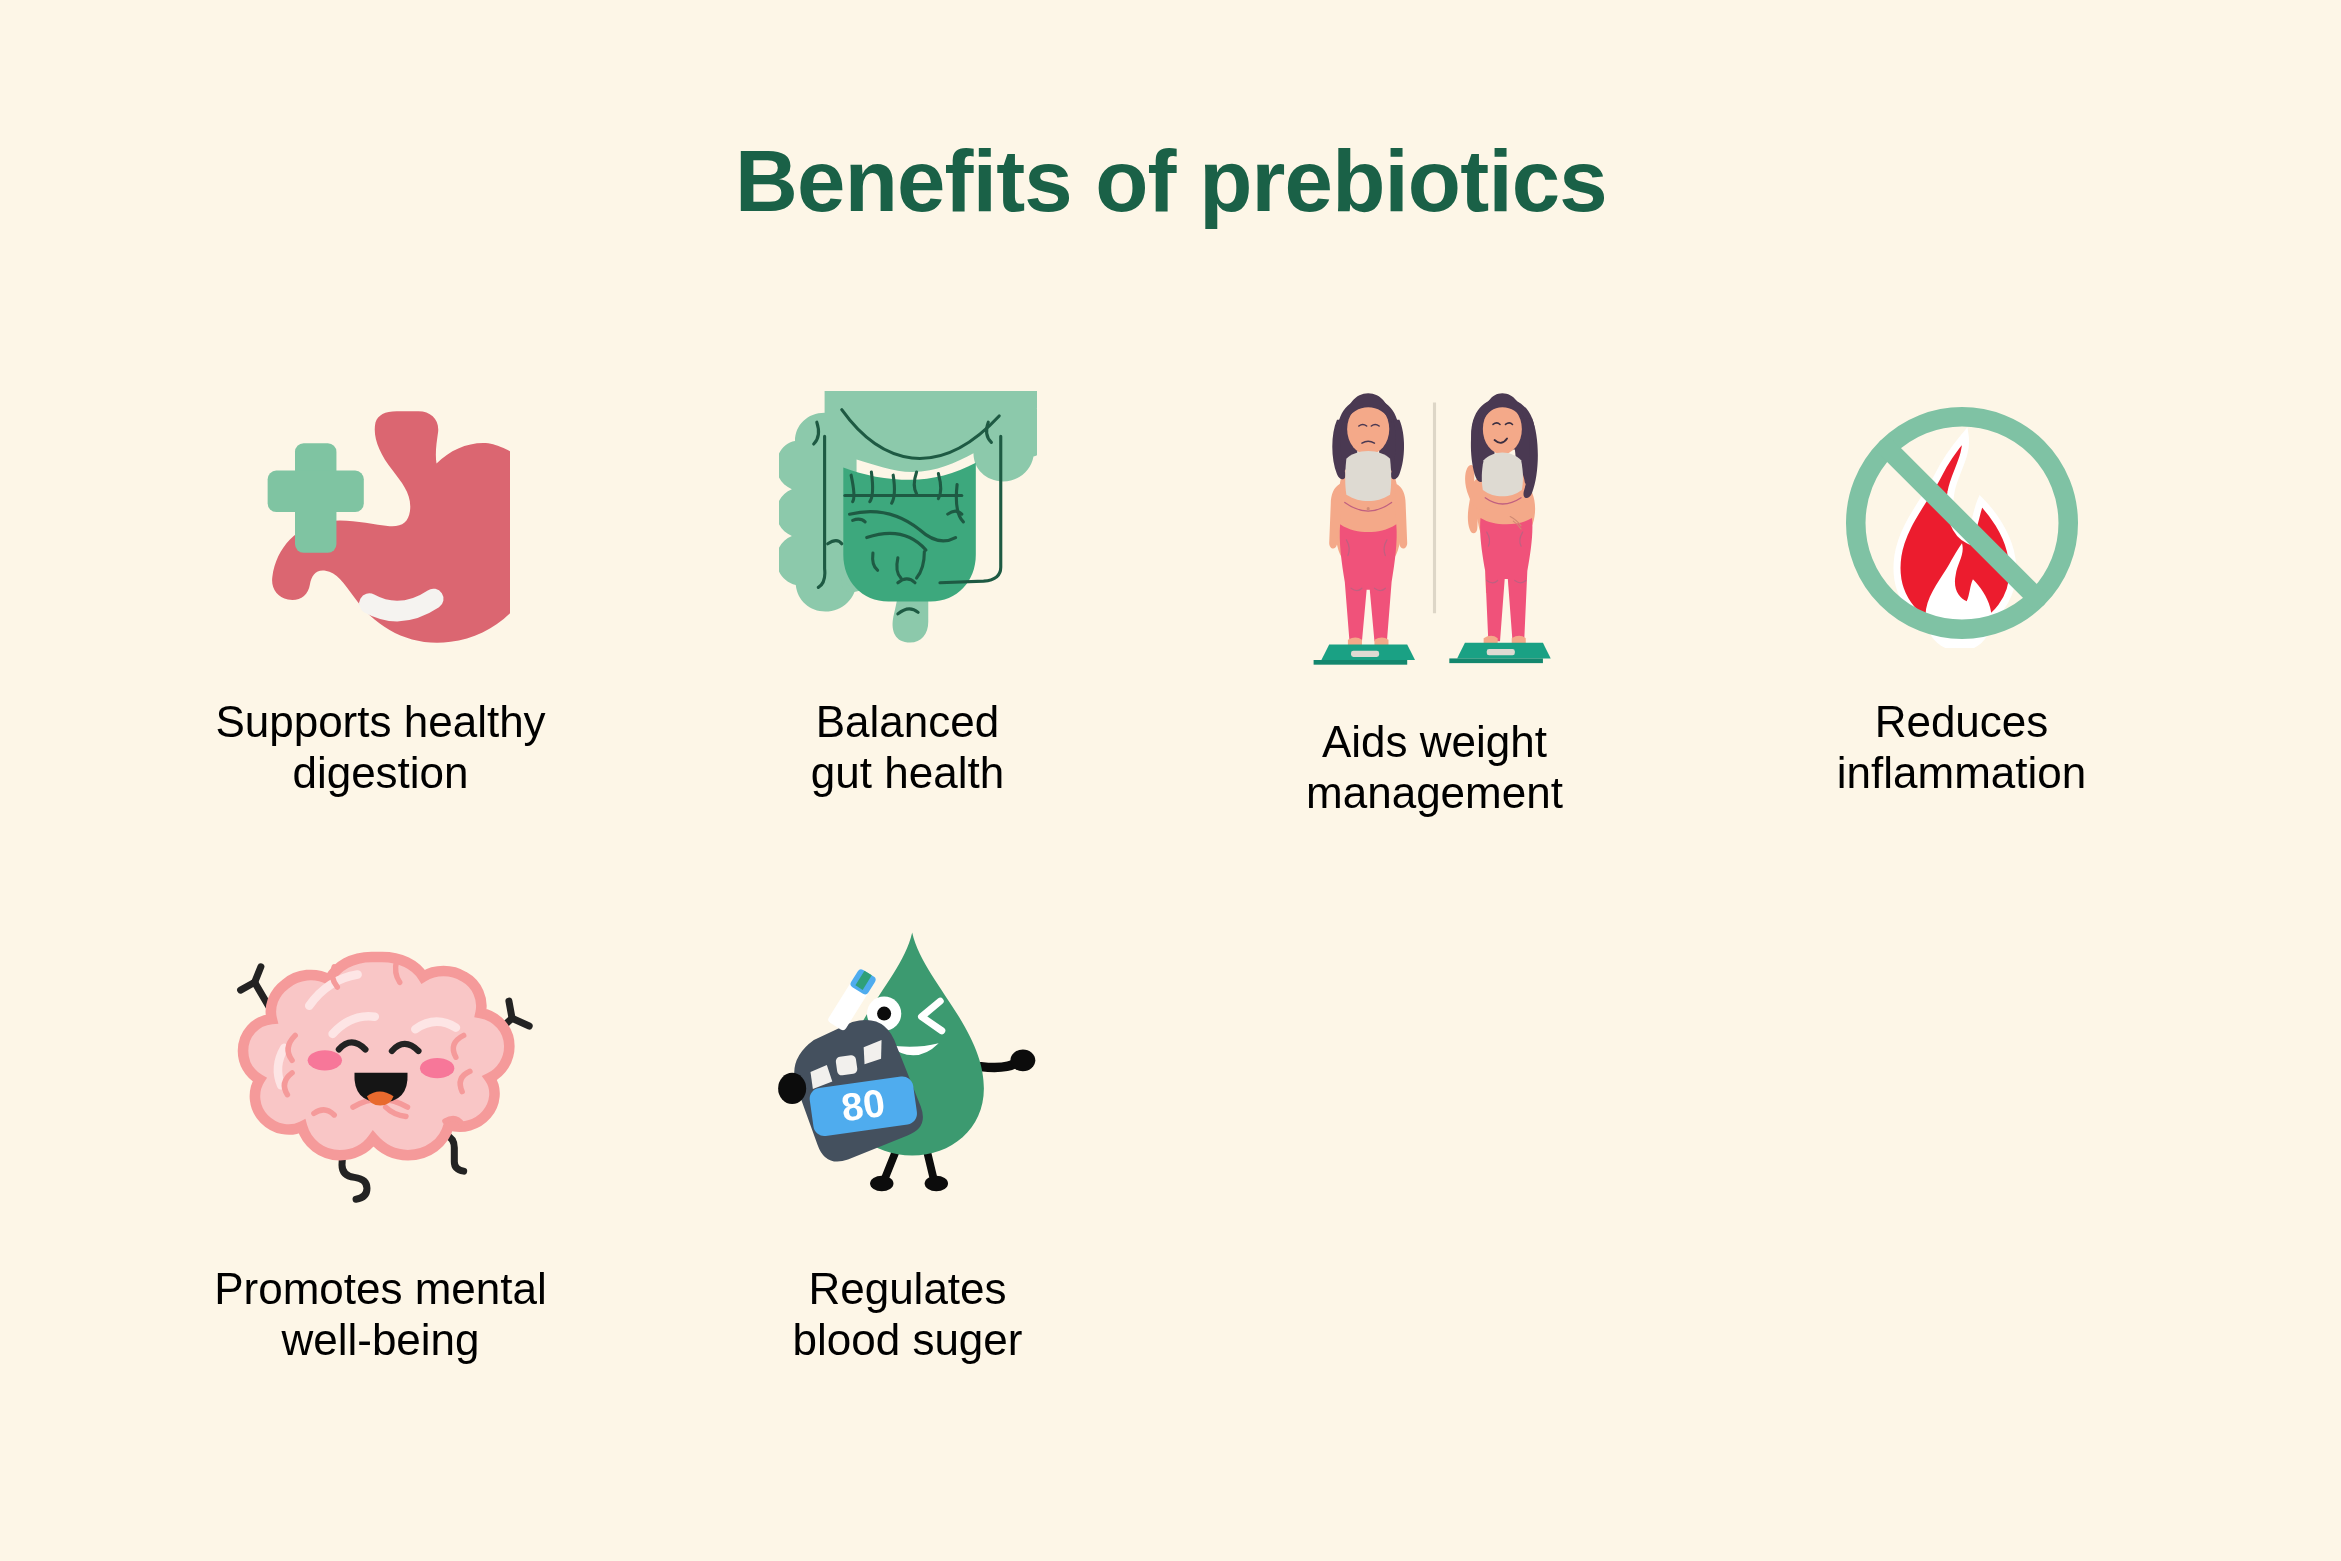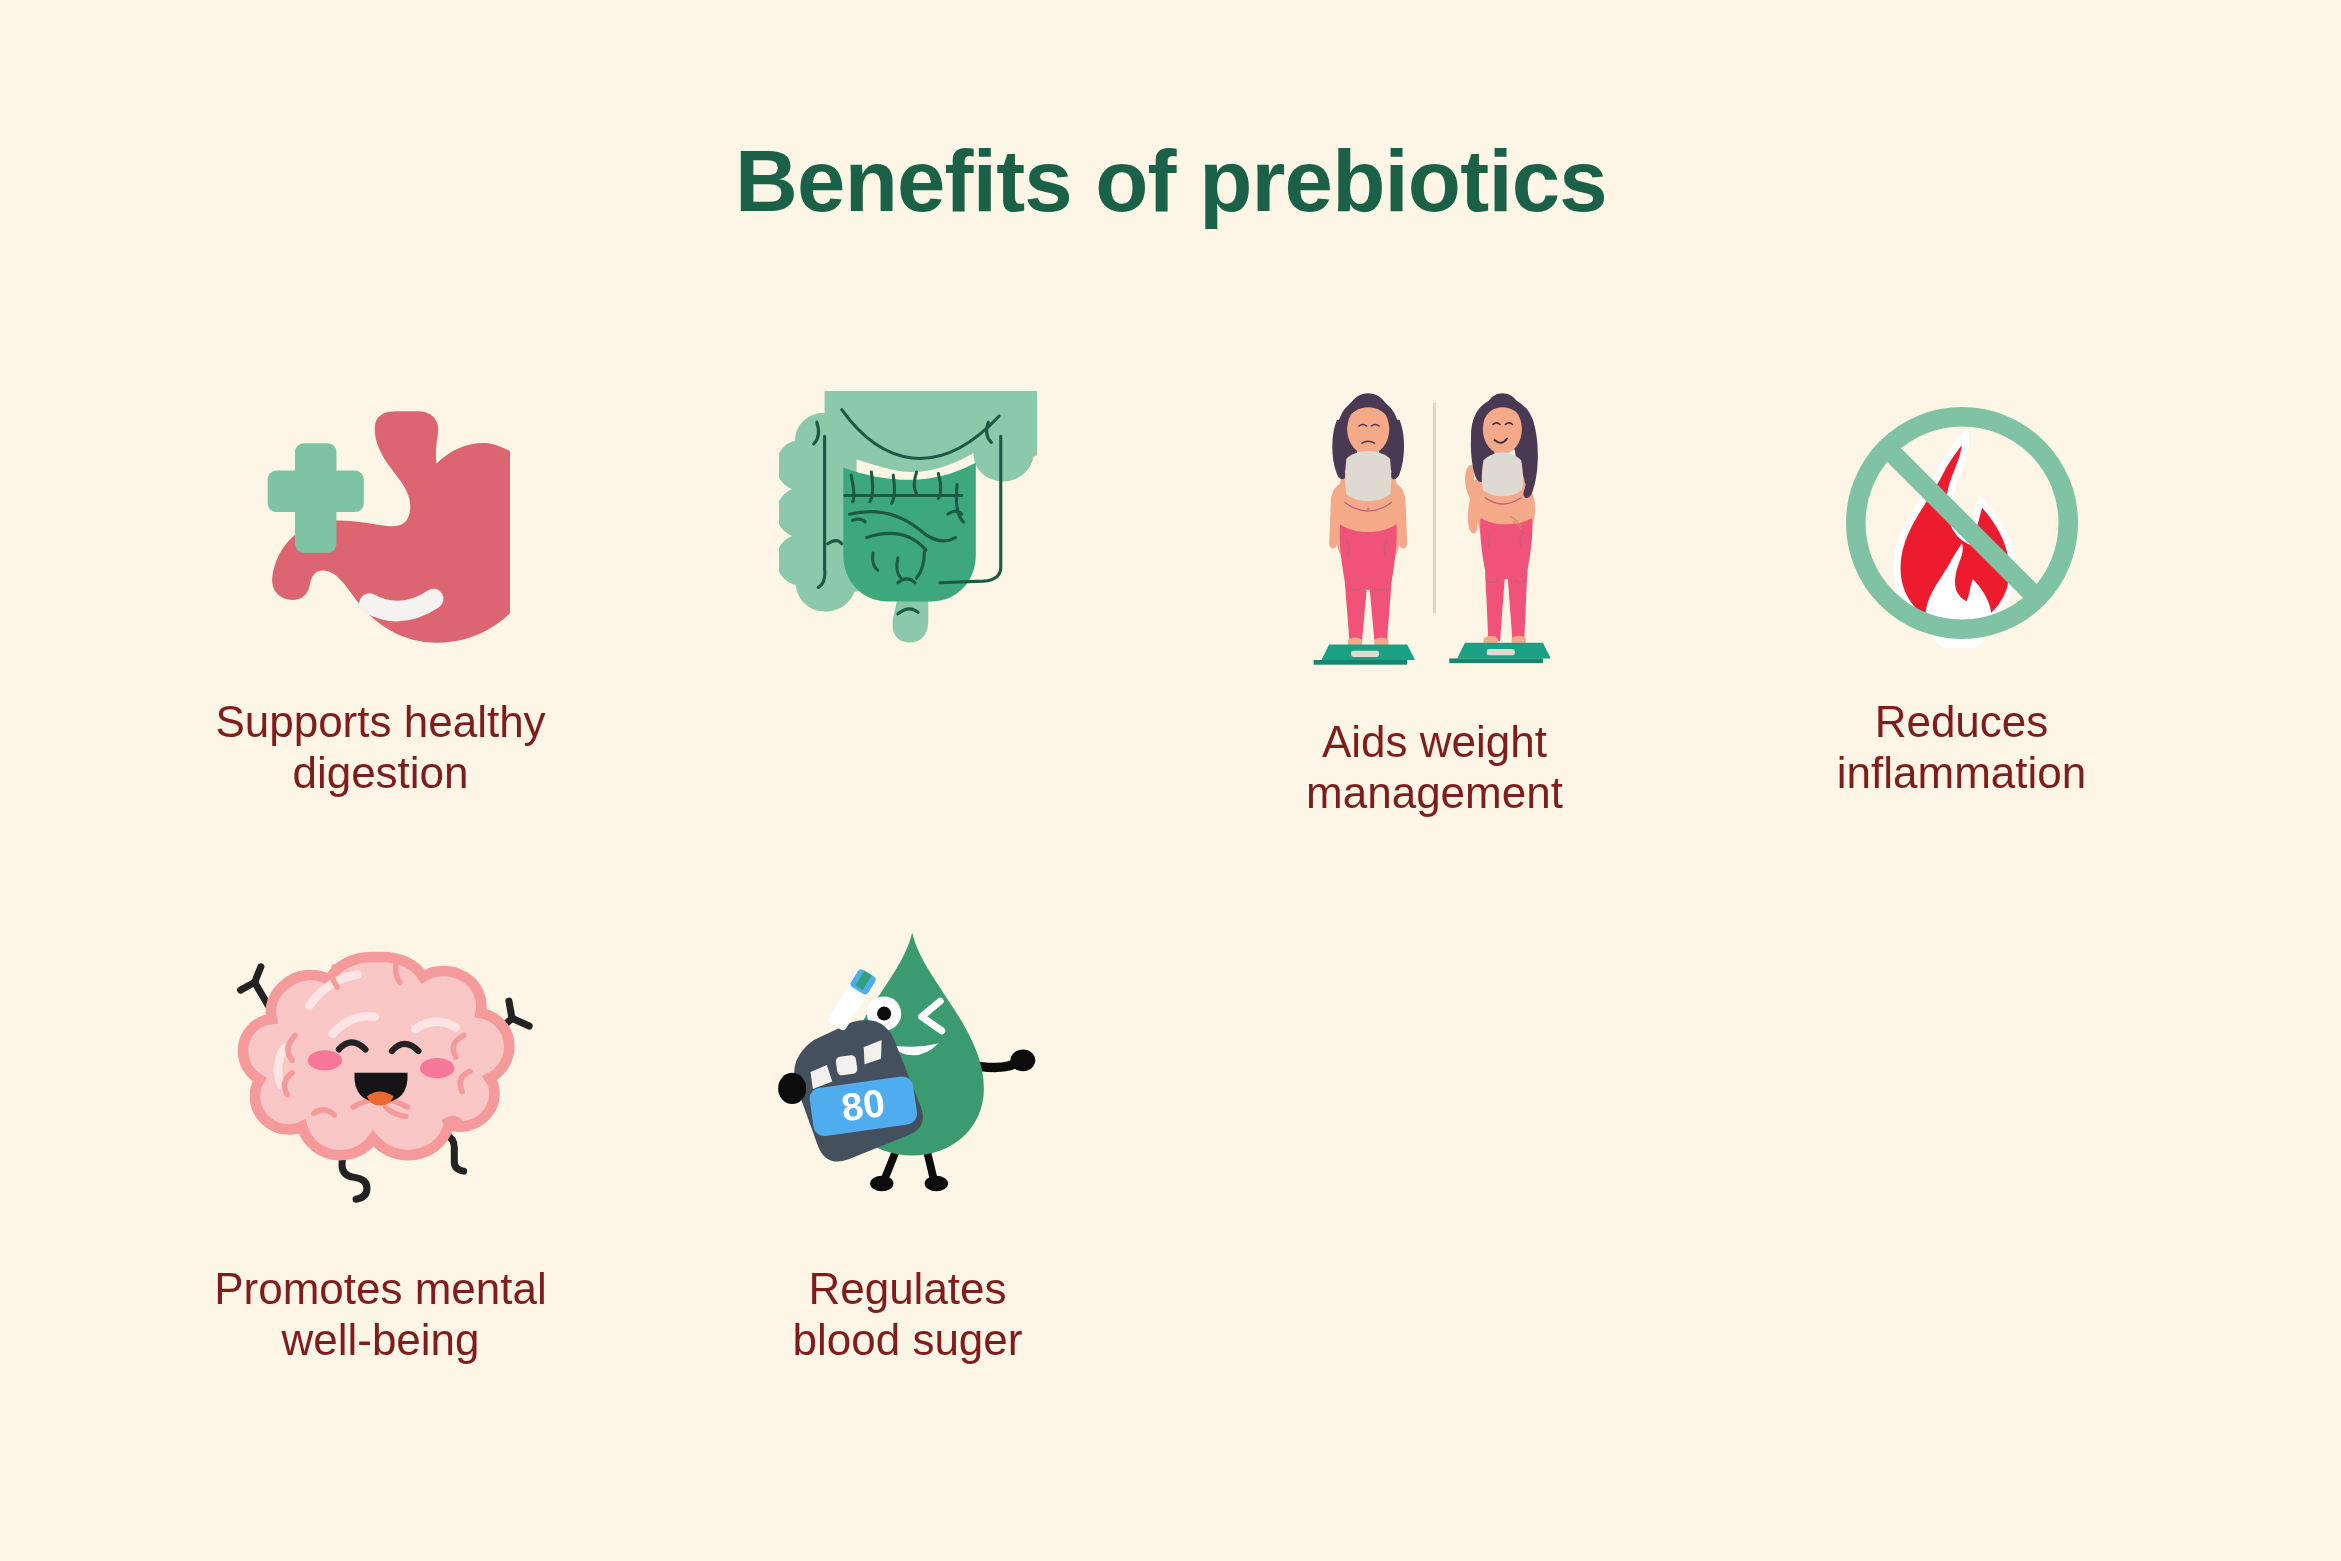--- a/index.html
+++ b/index.html
@@ -53,21 +53,21 @@
     display: flex;
     align-items: center;
     justify-content: center;
   }
   .icon-box svg { display: block; }
   .label {
     margin-top: 17px;
     text-align: center;
     font-size: 44px;
     line-height: 1.16;
-    color: #7f1d1d;
+    color: #000000;
     white-space: pre-line;
   }
   .cell.row2 .label { margin-top: 37px; }
 </style>
 </head>
 <body>
 
 <div class="page">
 
   <div class="title">Benefits of prebiotics</div>
@@ -118,20 +118,22 @@
             <path d="M152 214 q-4 18 4 26"></path>
             <path d="M186 206 q0 22 -10 34"></path>
             <path d="M216 158 q10 -8 18 0"></path>
             <path d="M228 120 q-4 36 8 48"></path>
             <path d="M152 246 q12 -10 22 0"></path>
             <path d="M62 196 q12 -8 18 0"></path>
             <path d="M152 286 q14 -12 26 -2"></path>
           </g>
         </svg>
       </div>
+      <div class="label">Balanced
+gut health</div>
     </div>
 
     <div class="cell row2">
       <div class="icon-box">
         <svg width="273" height="289" viewBox="0 0 350 370">
           <line x1="175" y1="30" x2="175" y2="300" stroke="#DDD6C7" stroke-width="4"></line>
 
           <g>
 
             <path d="M50 72 c0 -30 16 -48 40 -48 c24 0 40 18 40 48 c0 26 -2 48 -8 66 c-4 12 -14 12 -16 -2 c-2 -12 -2 -30 -2 -44 h-28 c0 14 0 32 -2 44 c-2 14 -12 14 -16 2 c-6 -18 -8 -40 -8 -66 z" fill="#4A3952"></path>

